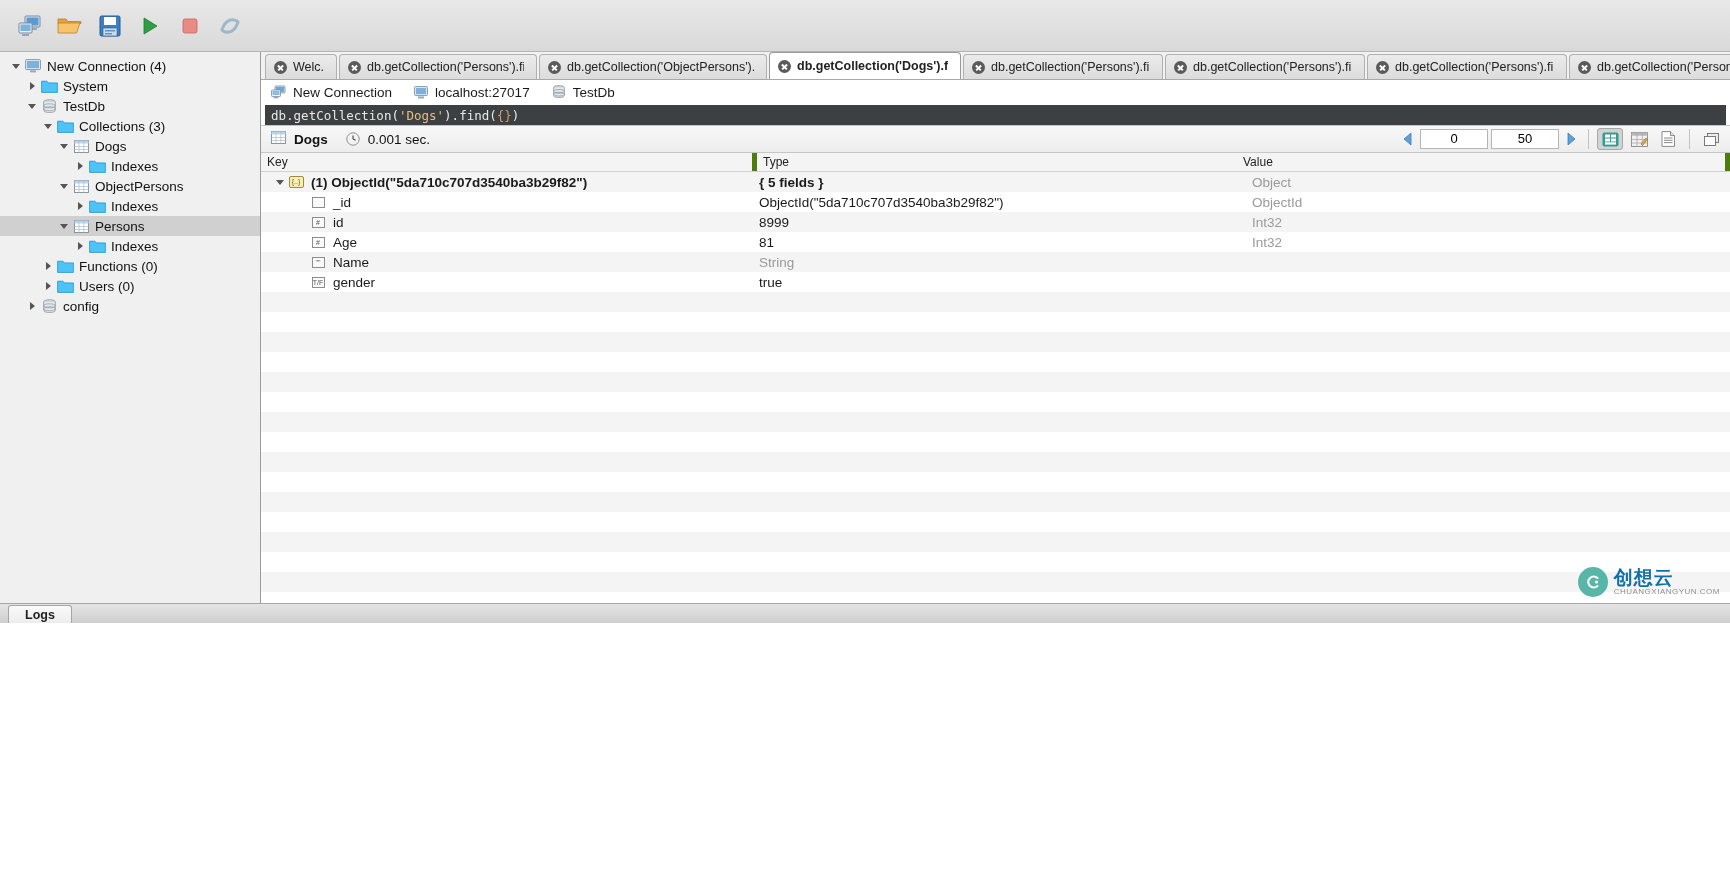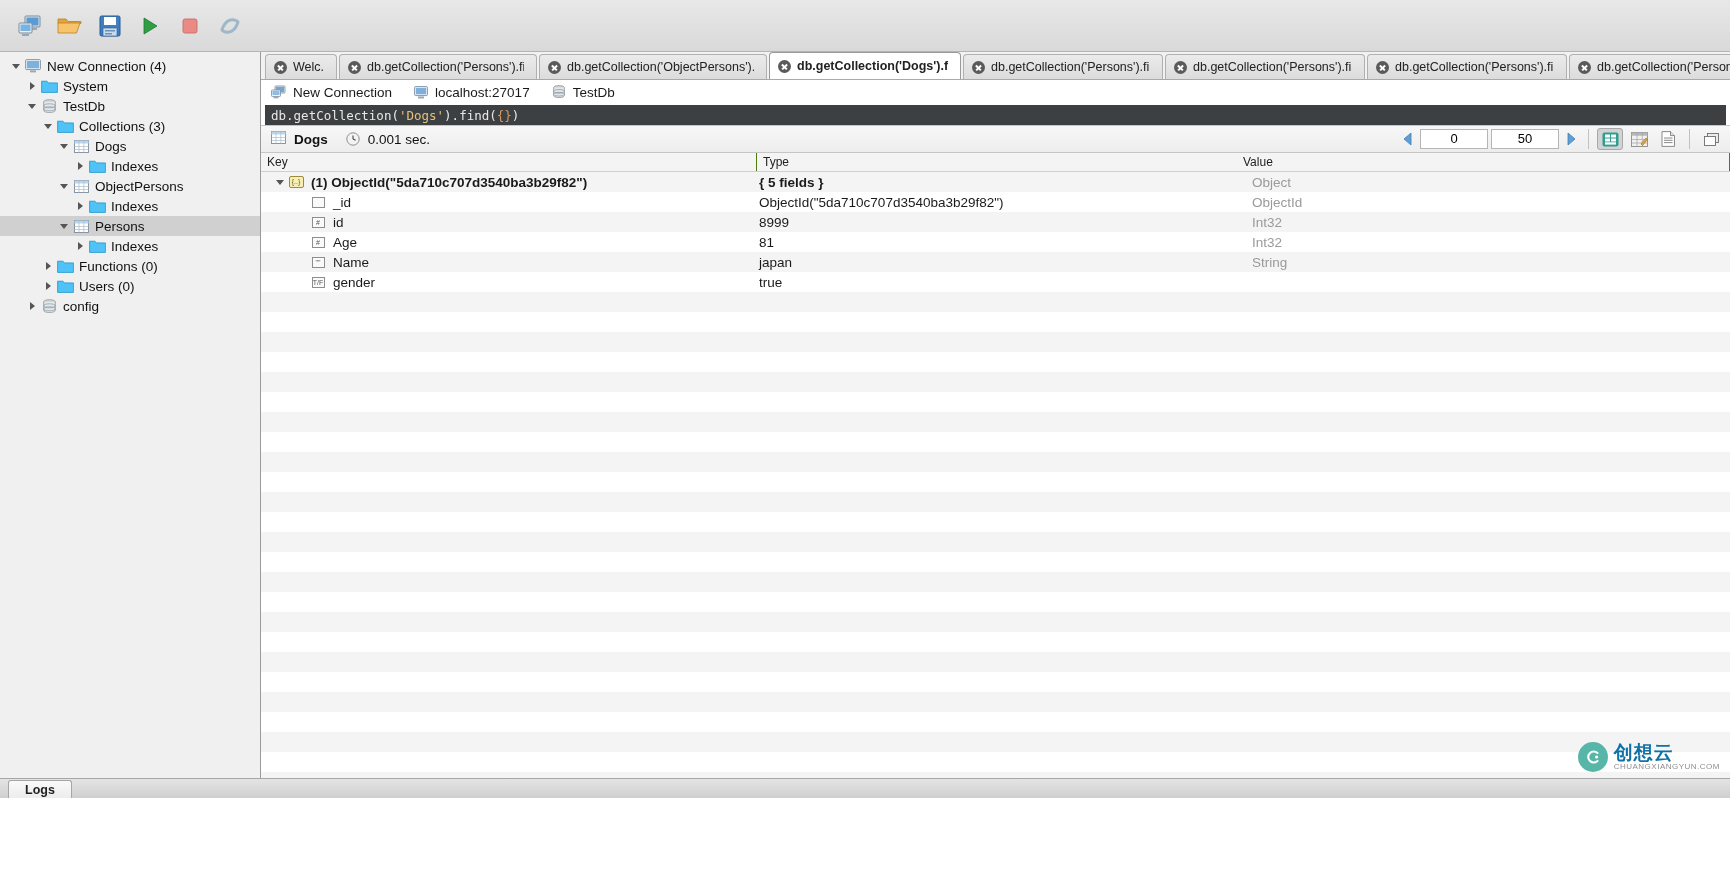--- a/index.html
+++ b/index.html
@@ -5,21 +5,21 @@
   * { box-sizing: border-box; }
   html, body {
     margin: 0; padding: 0;
     width: 1730px; height: 885px;
     overflow: hidden;
     font-family: "Liberation Sans", sans-serif;
     font-size: 13px;
     color: #1a1a1a;
     background: #ffffff;
   }
-  #app { position: relative; width: 1730px; height: 798px; display: flex; flex-direction: column; }
+  #app { position: relative; width: 1730px; height: 623px; display: flex; flex-direction: column; }
 
   
   .toolbar {
     height: 52px;
     background: linear-gradient(180deg,#e8e8e8 0%,#d9d9d9 100%);
     border-bottom: 1px solid #b4b4b4;
     display: flex; align-items: center;
     padding-left: 10px;
     flex: 0 0 52px;
   }
@@ -185,21 +185,21 @@
   
   .grid { flex: 1 1 auto; display: flex; flex-direction: column; min-height: 0; background: #fff; position: relative; overflow:hidden;}
   .gridhead {
     height: 19px; flex: 0 0 19px;
     display: flex;
     background: #f4f4f4;
     border-bottom: 1px solid #cfcfcf;
     font-size: 12px;
     color: #222;
   }
-  .gh { display:flex; align-items:center; padding-left: 6px; border-right: 1px solid #4d7c0f; }
+  .gh { display:flex; align-items:center; padding-left: 6px; border-right: 5px solid #4d7c0f; }
   .gh-key { width: 496px; flex: 0 0 496px; }
   .gh-val { width: 493px; flex: 0 0 493px; }
   .gh-type { flex: 1 1 auto; border-right: none; }
 
   .gridbody { flex:1 1 auto; overflow: hidden; position: relative; }
   .row {
     height: 20px;
     display: flex;
     align-items: center;
     font-size: 13.5px;
@@ -712,21 +712,20 @@
             </div>
             <div class="row odd">
               <div class="cell-key">
                 <span style="width:28px;flex:0 0 28px"></span>
                 <span class="rowtwisty"></span>
                 <span class="typeicon">
                   <span class="ti-box">""</span>
                 </span>
                 <span class="">Name</span>
               </div>
-              <div class="cell-val ">japan</div>
               <div class="cell-type">String</div>
             </div>
             <div class="row even">
               <div class="cell-key">
                 <span style="width:28px;flex:0 0 28px"></span>
                 <span class="rowtwisty"></span>
                 <span class="typeicon">
                   <span class="ti-box">T/F</span>
                 </span>
                 <span class="">gender</span>

